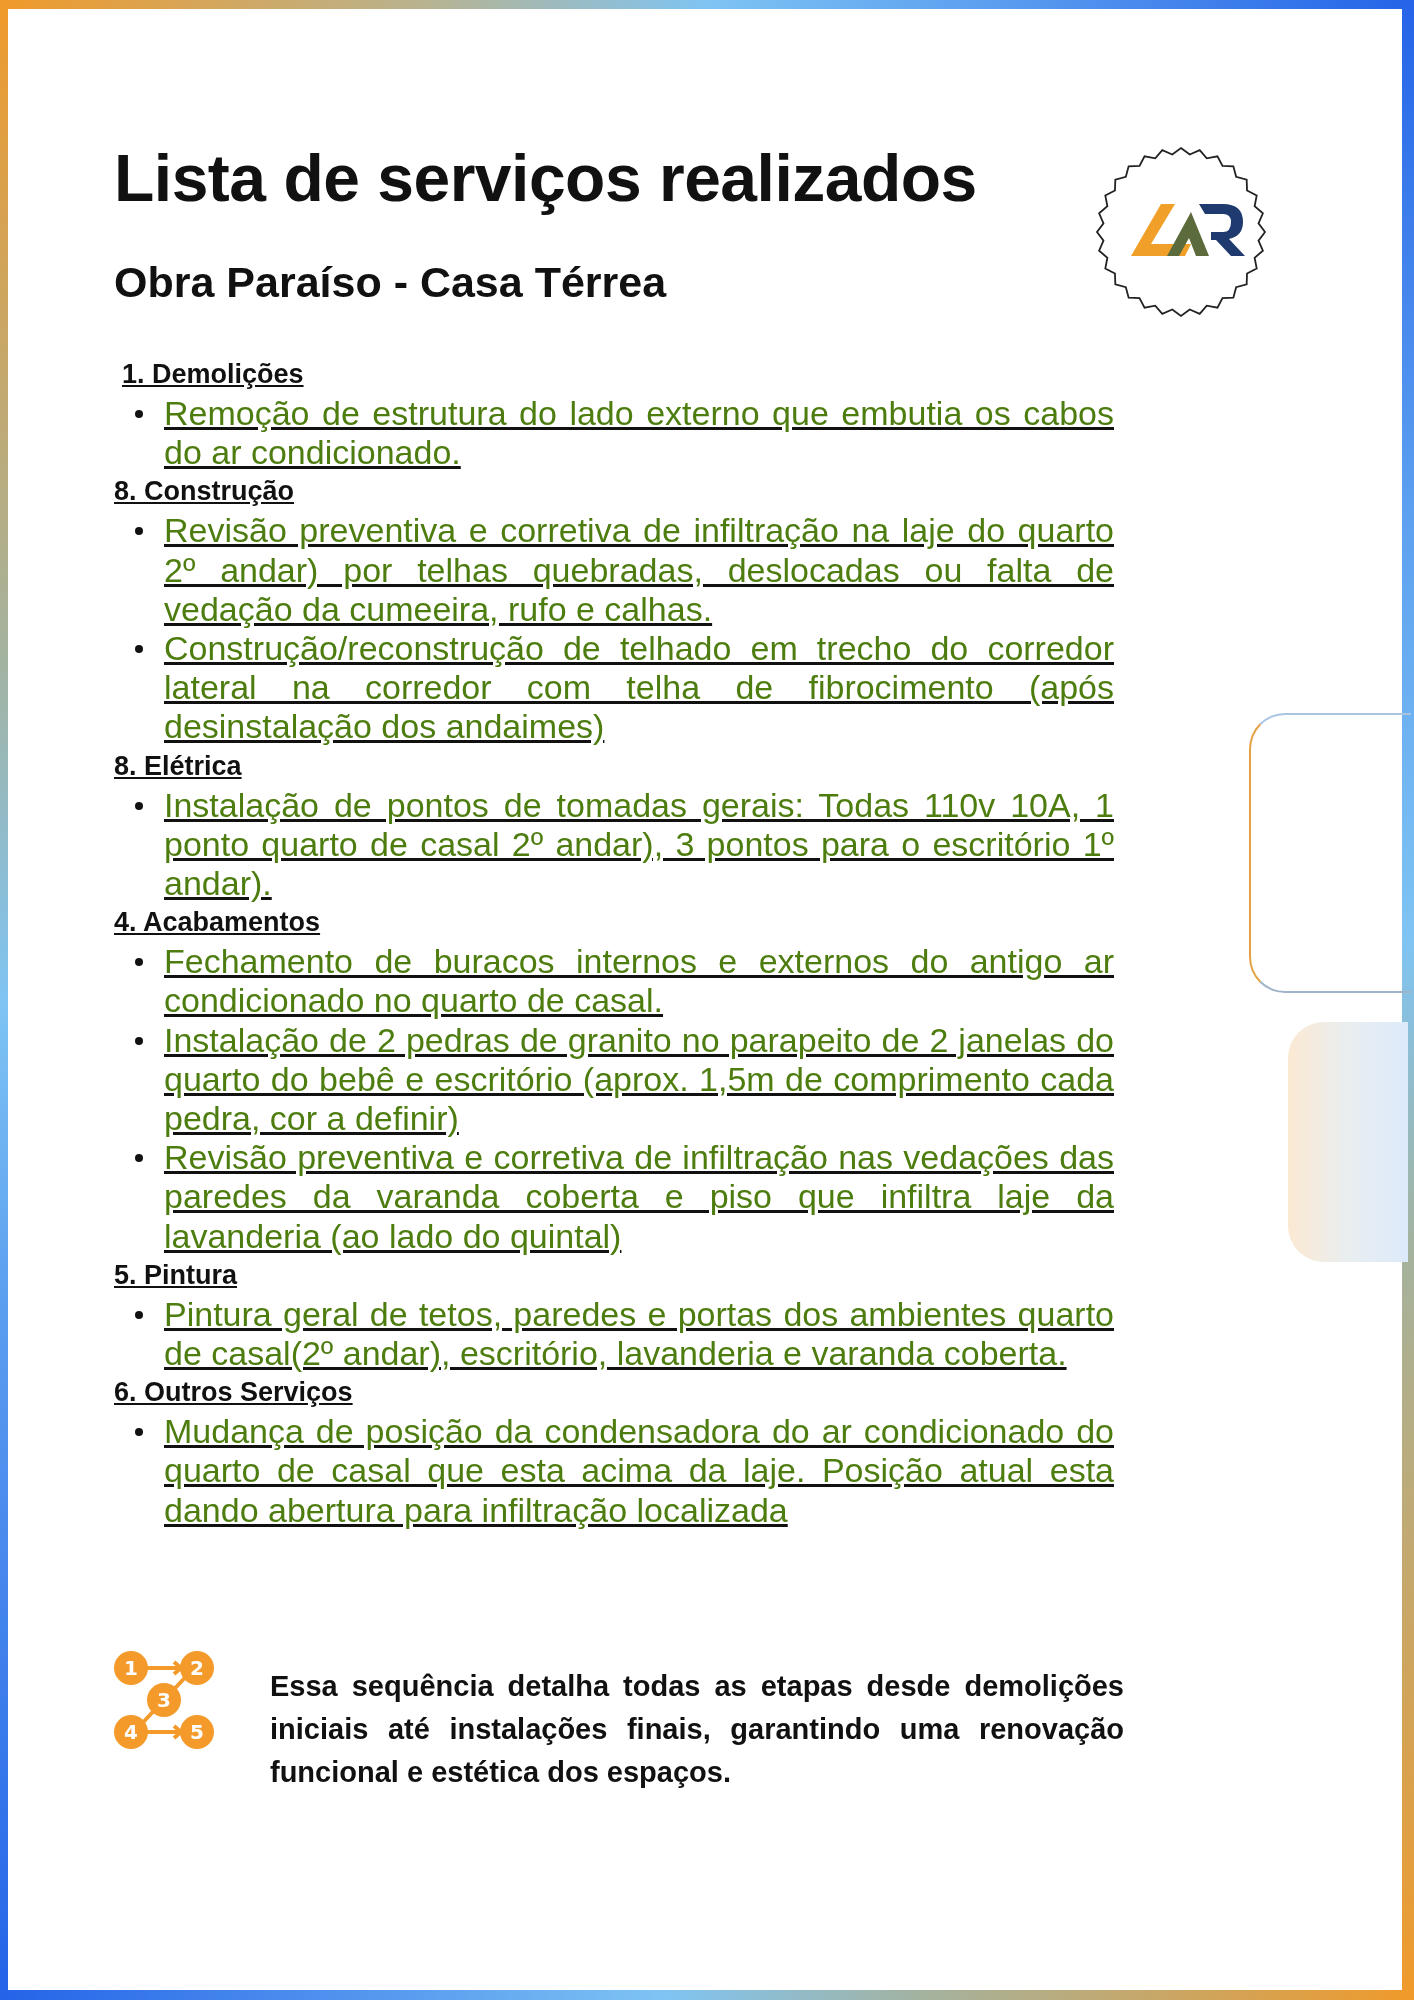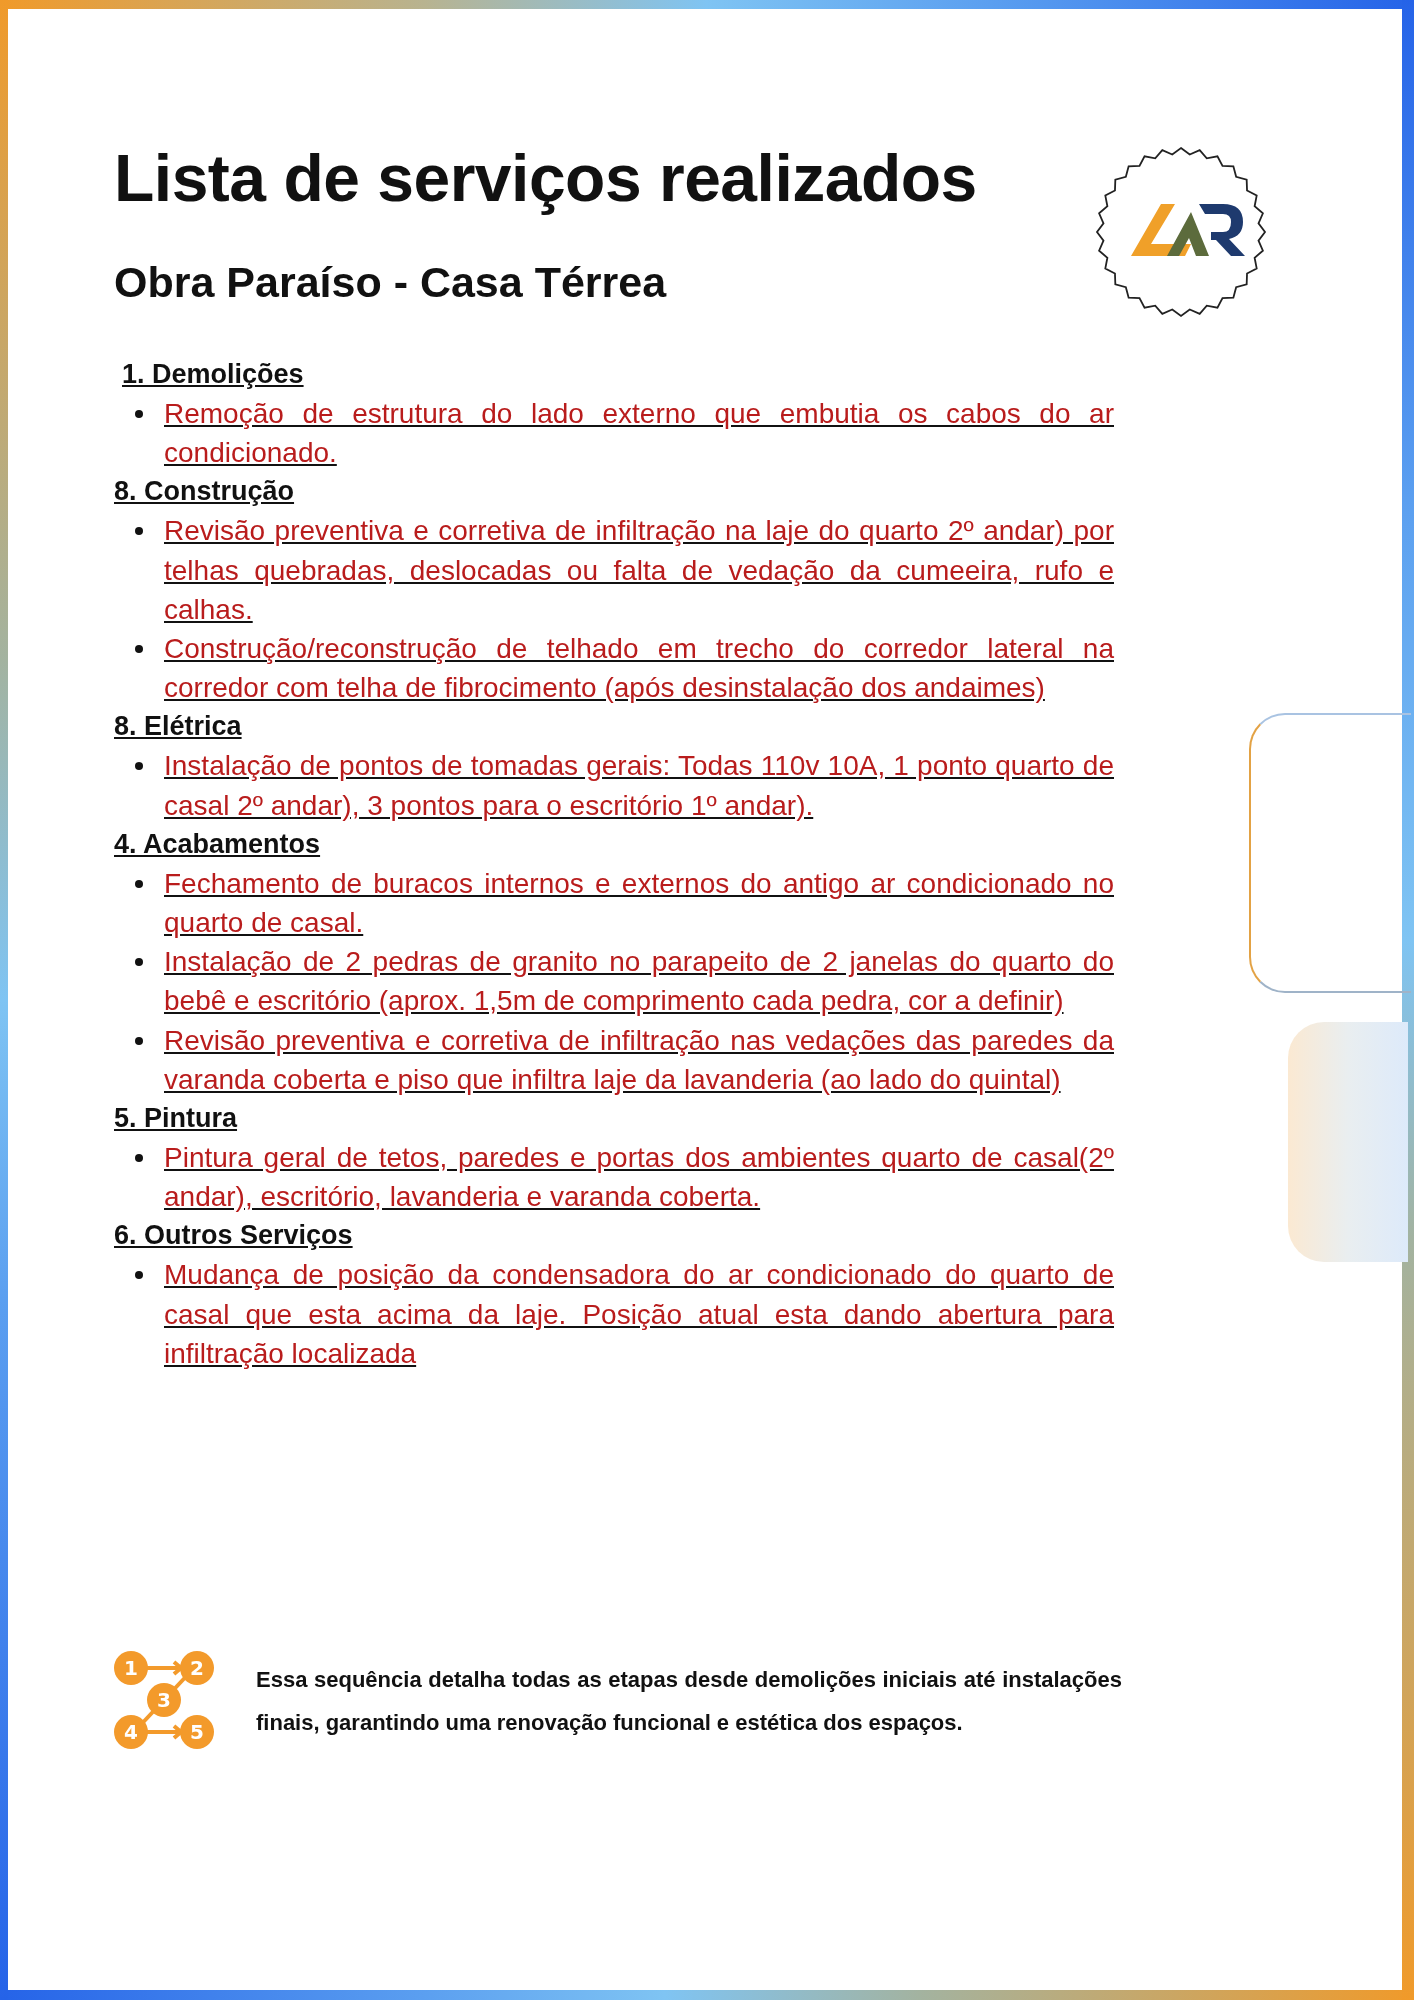--- a/index.html
+++ b/index.html
@@ -29,28 +29,28 @@
       letter-spacing: -0.5px; margin: 0; white-space: nowrap; }
     .subtitle { position: absolute; left: 114px; top: 258px; font-size: 43px; font-weight: 700;
       margin: 0; white-space: nowrap; }
 
     .logo { position: absolute; left: 1095px; top: 146px; width: 172px; height: 172px; }
 
     .content { position: absolute; left: 114px; top: 355px; width: 1000px; text-decoration: underline; }
     .section-heading { font-size: 27px; font-weight: 700; line-height: 39px; margin: 0; }
     .section-heading.first { padding-left: 8px; }
     ul.items { margin: 0; padding: 0 0 0 50px; list-style: none; }
-    ul.items li { position: relative; font-size: 28px; line-height: 39.2px; text-align: justify;
-      color: #b91c1c; }
+    ul.items li { position: relative; font-size: 34px; line-height: 39.2px; text-align: justify;
+      color: #4d7c0f; }
     ul.items li::before { content: ""; position: absolute; left: -29px; top: 16px; width: 8px; height: 8px;
       background: #111; border-radius: 50%; }
 
     .summary { position: absolute; left: 114px; top: 1636px; width: 1010px; display: flex; align-items: flex-start; }
     .steps-icon { width: 104px; height: 104px; flex-shrink: 0; margin-top: 15px; }
-    .summary-text { margin-left: 38px; font-size: 22px; font-weight: 700; line-height: 43px;
+    .summary-text { margin-left: 52px; font-size: 29px; font-weight: 700; line-height: 43px;
       text-align: justify; text-align-last: left; width: 866px; }
   </style>
 </head>
 <body>
 
 <div class="frame-top"></div>
 <div class="frame-bottom"></div>
 <div class="frame-left"></div>
 <div class="frame-right"></div>
 

